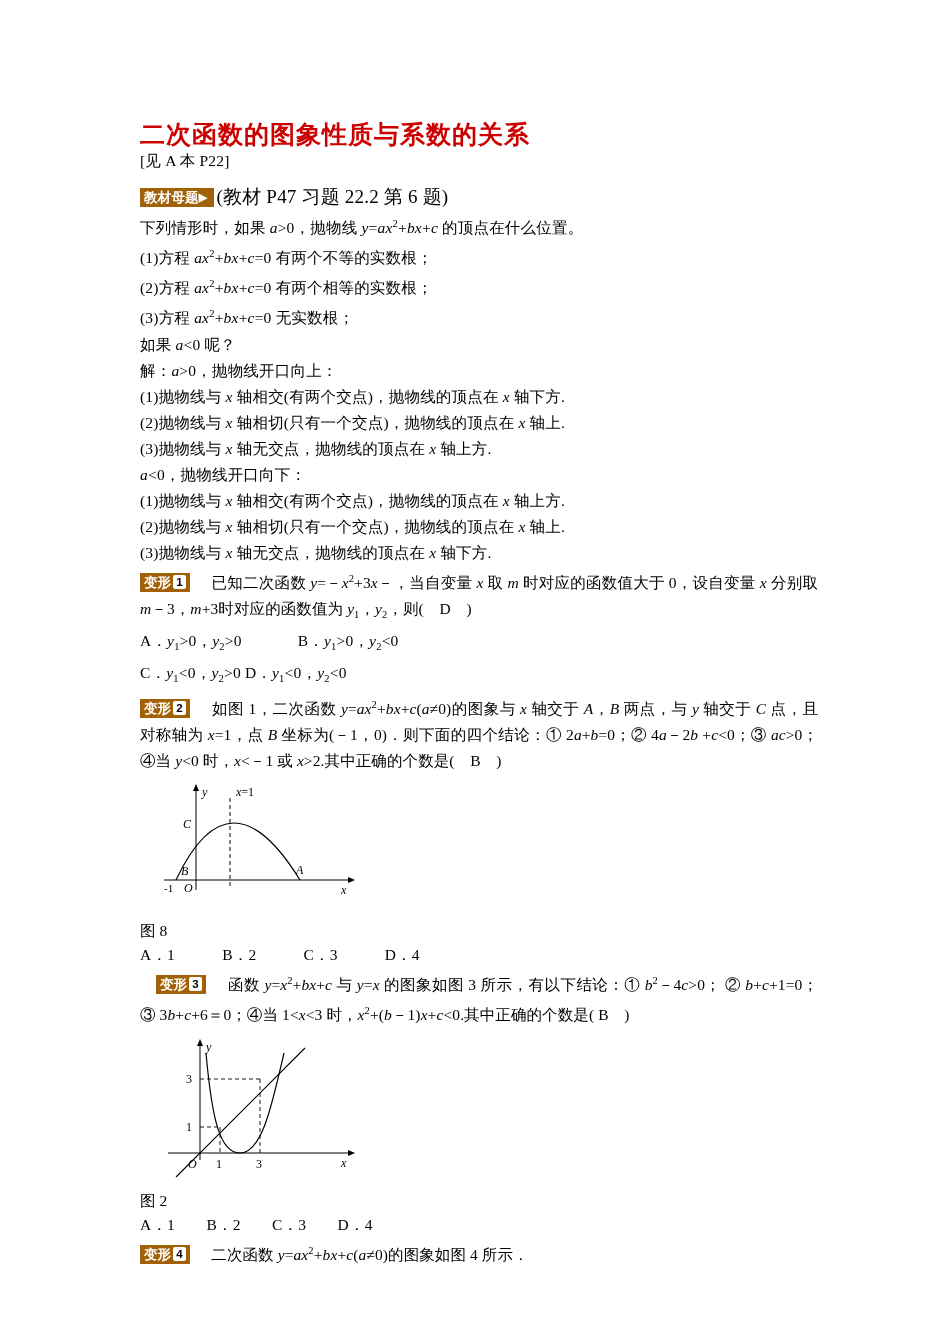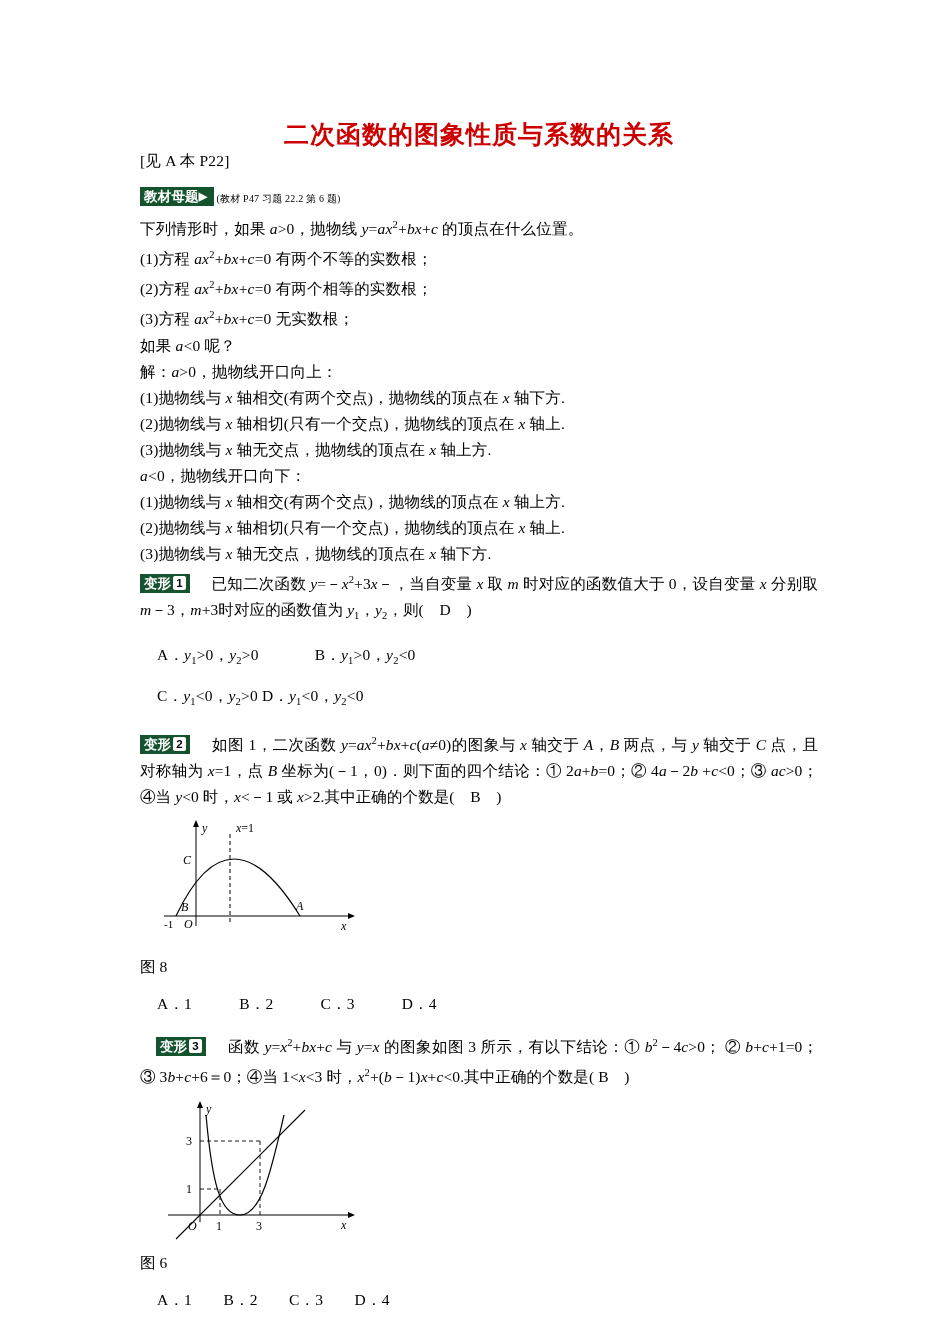--- a/index.html
+++ b/index.html
@@ -16,21 +16,21 @@
     overflow: hidden;
   }
   .page {
     position: relative;
     width: 950px;
     height: 1344px;
     box-sizing: border-box;
     padding: 0 132px 0 140px;
   }
   .title {
-    text-align: center;
+    text-align: left;
     color: #cc0000;
     font-family: "Liberation Serif", serif;
     font-weight: bold;
     font-size: 25px;
     letter-spacing: 1px;
     margin-top: 118px;
     margin-bottom: 0;
   }
   .ref {
     font-size: 15.5px;
@@ -47,21 +47,21 @@
     line-height: 26px;
     margin: 0;
     text-align: justify;
     letter-spacing: 0.1px;
   }
   .mt12 { margin-top: 12px; }
 
   
   .tag {
     display: inline-block;
-    background: #14532d;
+    background: #a16207;
     color: #fff;
     font-size: 13.5px;
     line-height: 17px;
     padding: 1px 4px 1px 4px;
     margin-right: 2px;
     vertical-align: 1px;
     font-family: "Liberation Sans", sans-serif;
     font-weight: bold;
     white-space: nowrap;
   }
@@ -76,32 +76,32 @@
     line-height: 14px;
     vertical-align: 1px;
   }
   .tri {
     display: inline-block;
     font-size: 11px;
     vertical-align: 1px;
     margin-right: 3px;
   }
   .src {
-    font-size: 10px;
+    font-size: 19px;
   }
   i, .it {
     font-family: "Liberation Serif", serif;
     font-style: italic;
   }
   .sup { font-size: 10.5px; vertical-align: super; }
   .sub { font-size: 10.5px; vertical-align: sub; }
   .opts {
     font-size: 15.5px;
-    line-height: 18px;
-    margin: 17px;
+    line-height: 26px;
+    margin: 0;
     letter-spacing: 0.2px;
   }
   .opts span.sp { display: inline-block; width: 56px; }
   .fig-caption {
     font-size: 15.5px;
     margin: 2px 0 0 0;
   }
   .figwrap { margin-top: 6px; margin-left: 10px; }
 </style>
 </head>
@@ -239,18 +239,24 @@
 
         <text x="56" y="16" font-family="Liberation Serif, serif" font-style="italic" font-size="12">y</text>
         <text x="191" y="132" font-family="Liberation Serif, serif" font-style="italic" font-size="12">x</text>
         <text x="38" y="133" font-family="Liberation Serif, serif" font-style="italic" font-size="12">O</text>
         <text x="36" y="48" font-family="Liberation Serif, serif" font-size="12">3</text>
         <text x="36" y="96" font-family="Liberation Serif, serif" font-size="12">1</text>
         <text x="66" y="133" font-family="Liberation Serif, serif" font-size="12">1</text>
         <text x="106" y="133" font-family="Liberation Serif, serif" font-size="12">3</text>
       </svg>
     </div>
-    <div class="fig-caption">图 6</div>
+    <div class="fig-caption">图 2</div>
     <div class="opts">A．1　　B．2　　C．3　　D．4</div>
   </div>
 
+  <div>
+    <div class="para">
+      <span class="tag"><span>变形</span><span class="num">4</span></span>
+      　二次函数 <i>y</i>=<i>ax</i><span class="sup">2</span>+<i>bx</i>+<i>c</i>(<i>a</i>≠0)的图象如图 4 所示．
+    </div>
+  </div>
 
 </div>
 
 </body></html>

